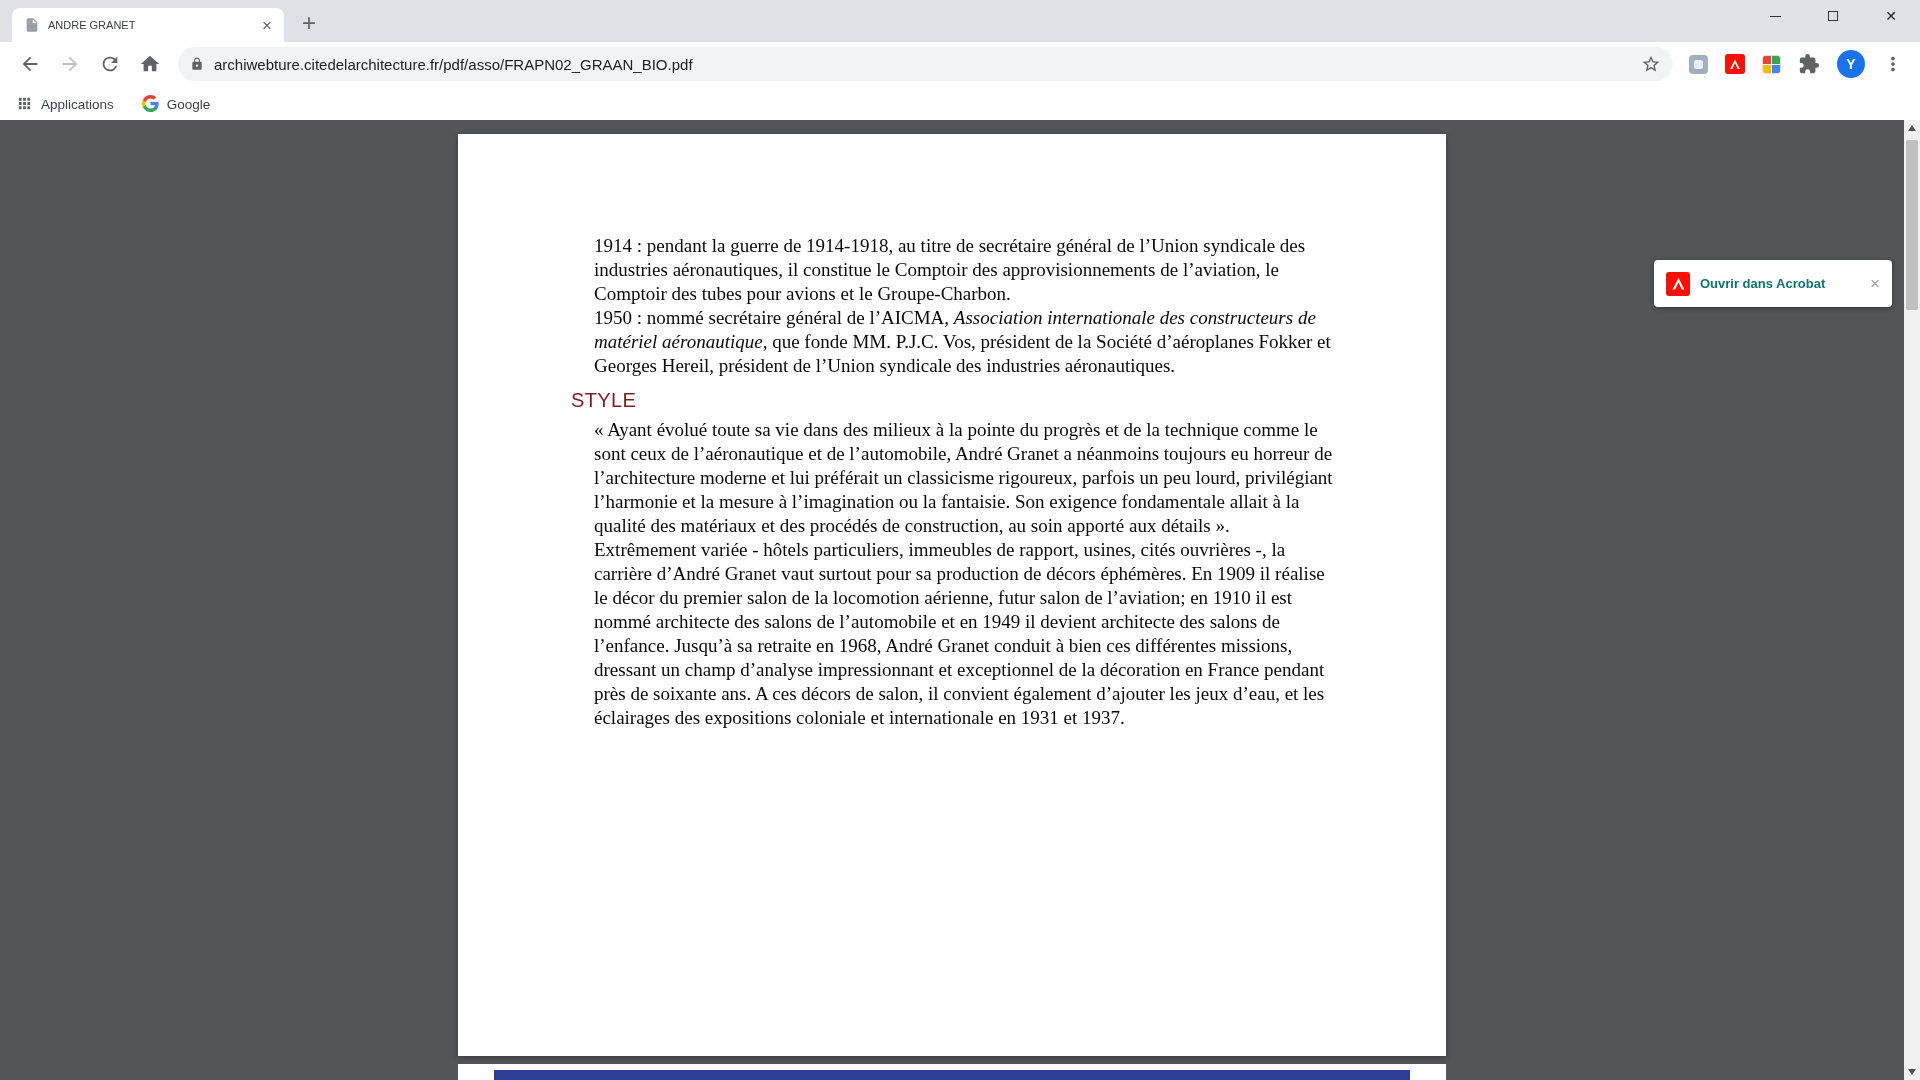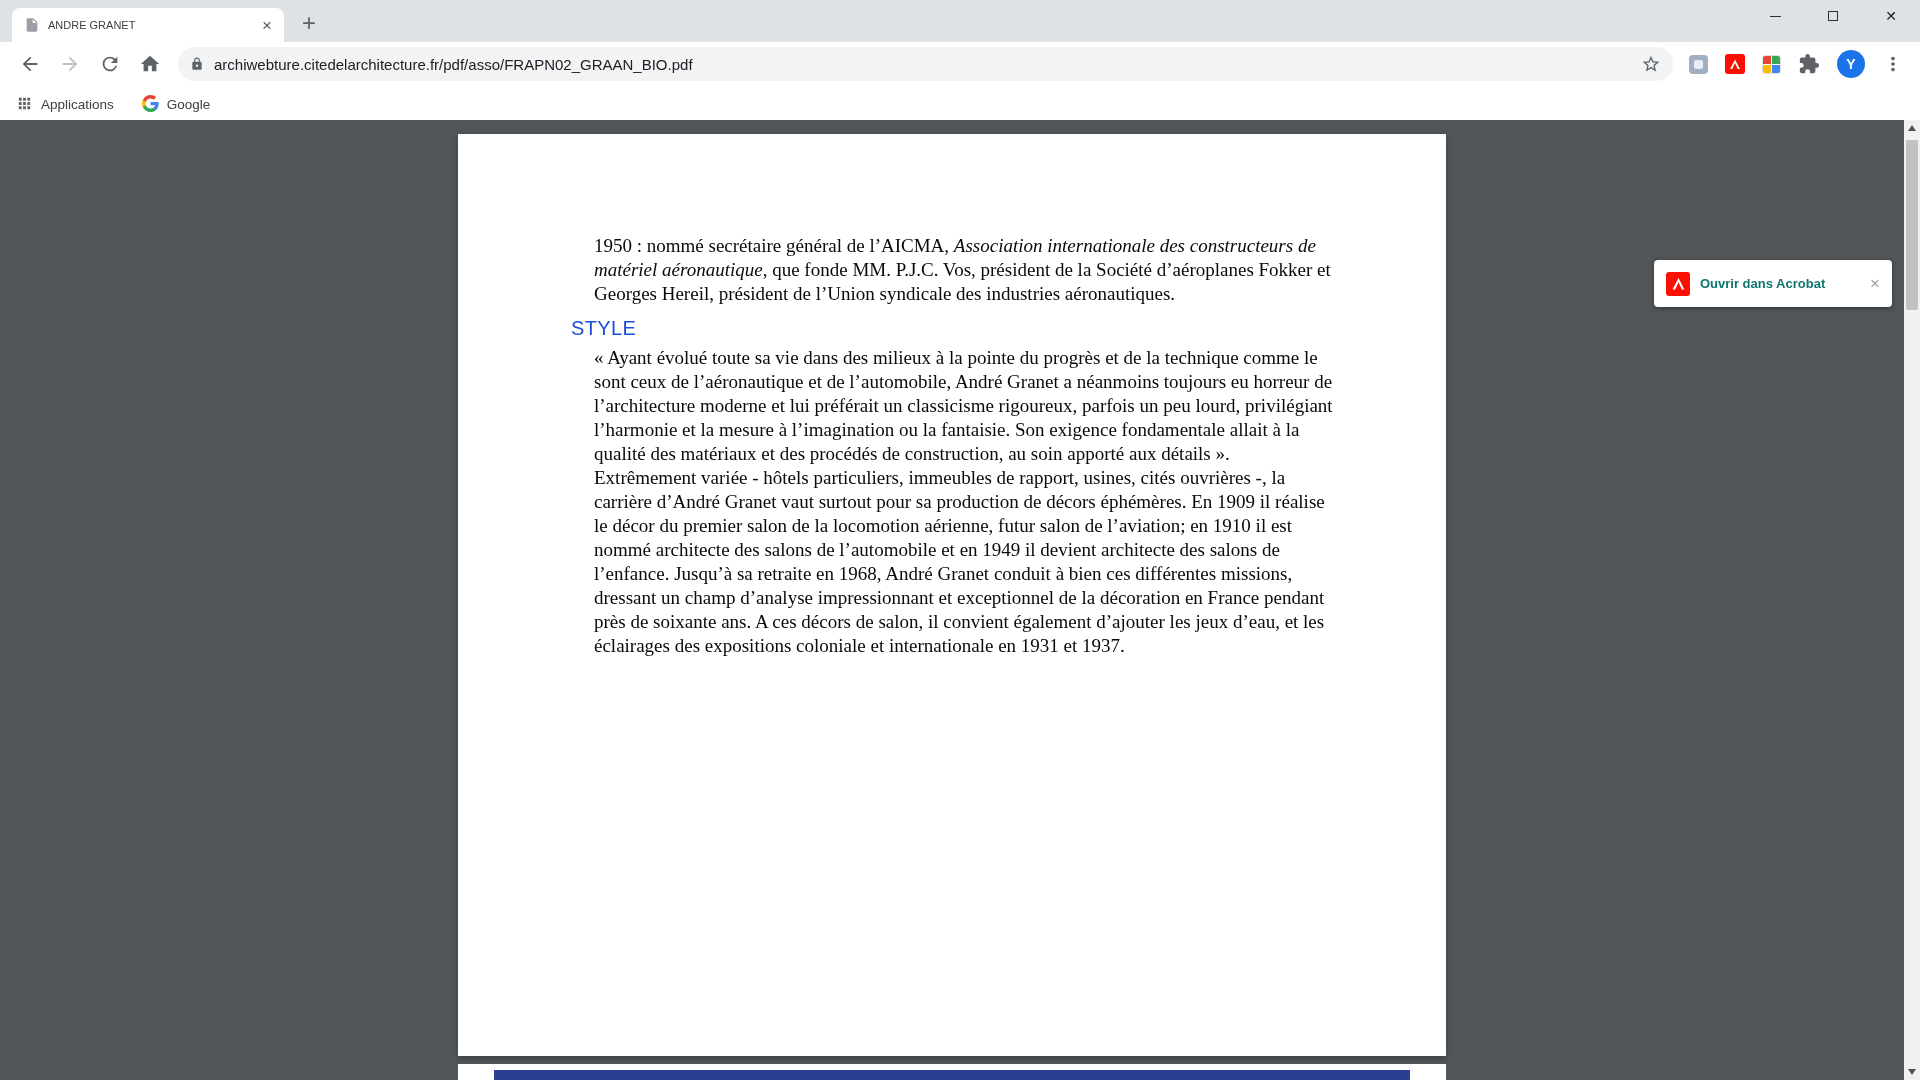--- a/index.html
+++ b/index.html
@@ -53,21 +53,21 @@
   .bm-item{display:flex;align-items:flex-end;gap:8px;font-size:13.5px;color:#3c4043;}
   .bm-item .bm-ic{display:flex;}
   .bm-item svg{width:17px;height:17px;}
   .apps-grid svg{fill:#5f6368;}
 
   
   .viewer{flex:1;position:relative;background:var(--pdf-background,#525659);overflow:hidden;}
   .page{position:absolute;left:458px;top:14px;width:988px;height:922px;background:#fff;box-shadow:0 2px 6px rgba(0,0,0,.3);}
   .page-inner{padding:100px 0 0 113px;}
   .par{font-family:"Liberation Serif",serif;font-size:19px;line-height:24px;color:#0a0a0a;width:742px;margin-left:23px;}
-  .hdg{font-family:"Liberation Sans",sans-serif;font-size:20px;font-weight:400;letter-spacing:.4px;color:#1d4ed8;margin:11px 0 6px 0;}
+  .hdg{font-family:"Liberation Sans",sans-serif;font-size:20px;font-weight:400;letter-spacing:.4px;color:#7f1d1d;margin:11px 0 6px 0;}
   .next-page{position:absolute;left:458px;top:944px;width:988px;height:16px;background:#fff;display:flex;align-items:flex-end;justify-content:center;}
   .band{width:916px;height:10px;background:var(--next-page-band,#2c3e94);}
 
   
   .toast{position:absolute;top:140px;right:28px;width:238px;height:47px;background:#fff;border-radius:4px;box-shadow:0 1px 5px rgba(0,0,0,.4);display:flex;align-items:center;gap:10px;padding:0 12px;}
   .toast .acro{width:24px;height:24px;}
   .toast .acro svg{width:17px;height:17px;}
   .toast-label{flex:1;font-size:13px;font-weight:700;color:#0f766e;white-space:nowrap;}
   .toast-close{color:#9aa0a6;font-size:17px;line-height:1;}
 
@@ -188,20 +188,21 @@
         </svg>
       </span>
       <span>Google</span>
     </div>
   </div>
 
   <div class="viewer">
 
     <div class="page">
       <div class="page-inner">
+        <p class="par">1914 : pendant la guerre de 1914-1918, au titre de secrétaire général de l’Union syndicale des industries aéronautiques, il constitue le Comptoir des approvisionnements de l’aviation, le Comptoir des tubes pour avions et le Groupe-Charbon.</p>
         <p class="par"><span>1950 : nommé secrétaire général de l’AICMA, </span><em>Association internationale des constructeurs de matériel aéronautique</em><span>, que fonde MM. P.J.C. Vos, président de la Société d’aéroplanes Fokker et Georges Hereil, président de l’Union syndicale des industries aéronautiques.</span></p>
         <h2 class="hdg">STYLE</h2>
         <p class="par">« Ayant évolué toute sa vie dans des milieux à la pointe du progrès et de la technique comme le sont ceux de l’aéronautique et de l’automobile, André Granet a néanmoins toujours eu horreur de l’architecture moderne et lui préférait un classicisme rigoureux, parfois un peu lourd, privilégiant l’harmonie et la mesure à l’imagination ou la fantaisie. Son exigence fondamentale allait à la qualité des matériaux et des procédés de construction, au soin apporté aux détails ».</p>
         <p class="par">Extrêmement variée - hôtels particuliers, immeubles de rapport, usines, cités ouvrières -, la carrière d’André Granet vaut surtout pour sa production de décors éphémères. En 1909 il réalise le décor du premier salon de la locomotion aérienne, futur salon de l’aviation; en 1910 il est nommé architecte des salons de l’automobile et en 1949 il devient architecte des salons de l’enfance. Jusqu’à sa retraite en 1968, André Granet conduit à bien ces différentes missions, dressant un champ d’analyse impressionnant et exceptionnel de la décoration en France pendant près de soixante ans. A ces décors de salon, il convient également d’ajouter les jeux d’eau, et les éclairages des expositions coloniale et internationale en 1931 et 1937.</p>
       </div>
     </div>
 
     <div class="next-page">
       <div class="band"></div>
     </div>

